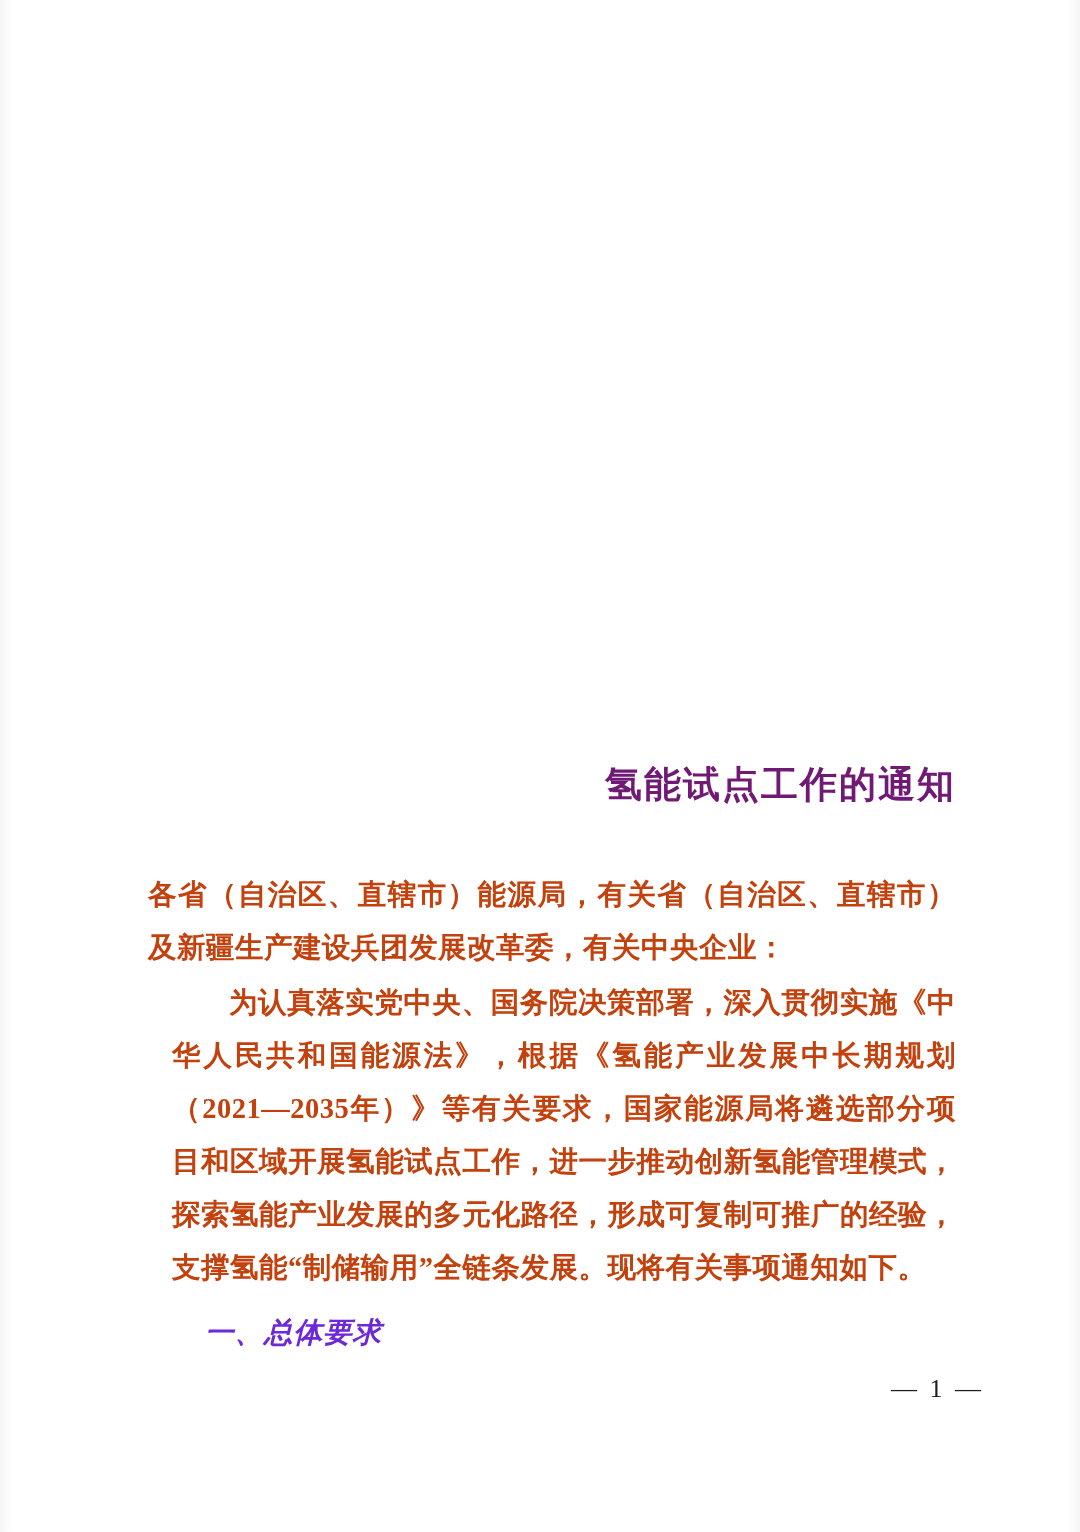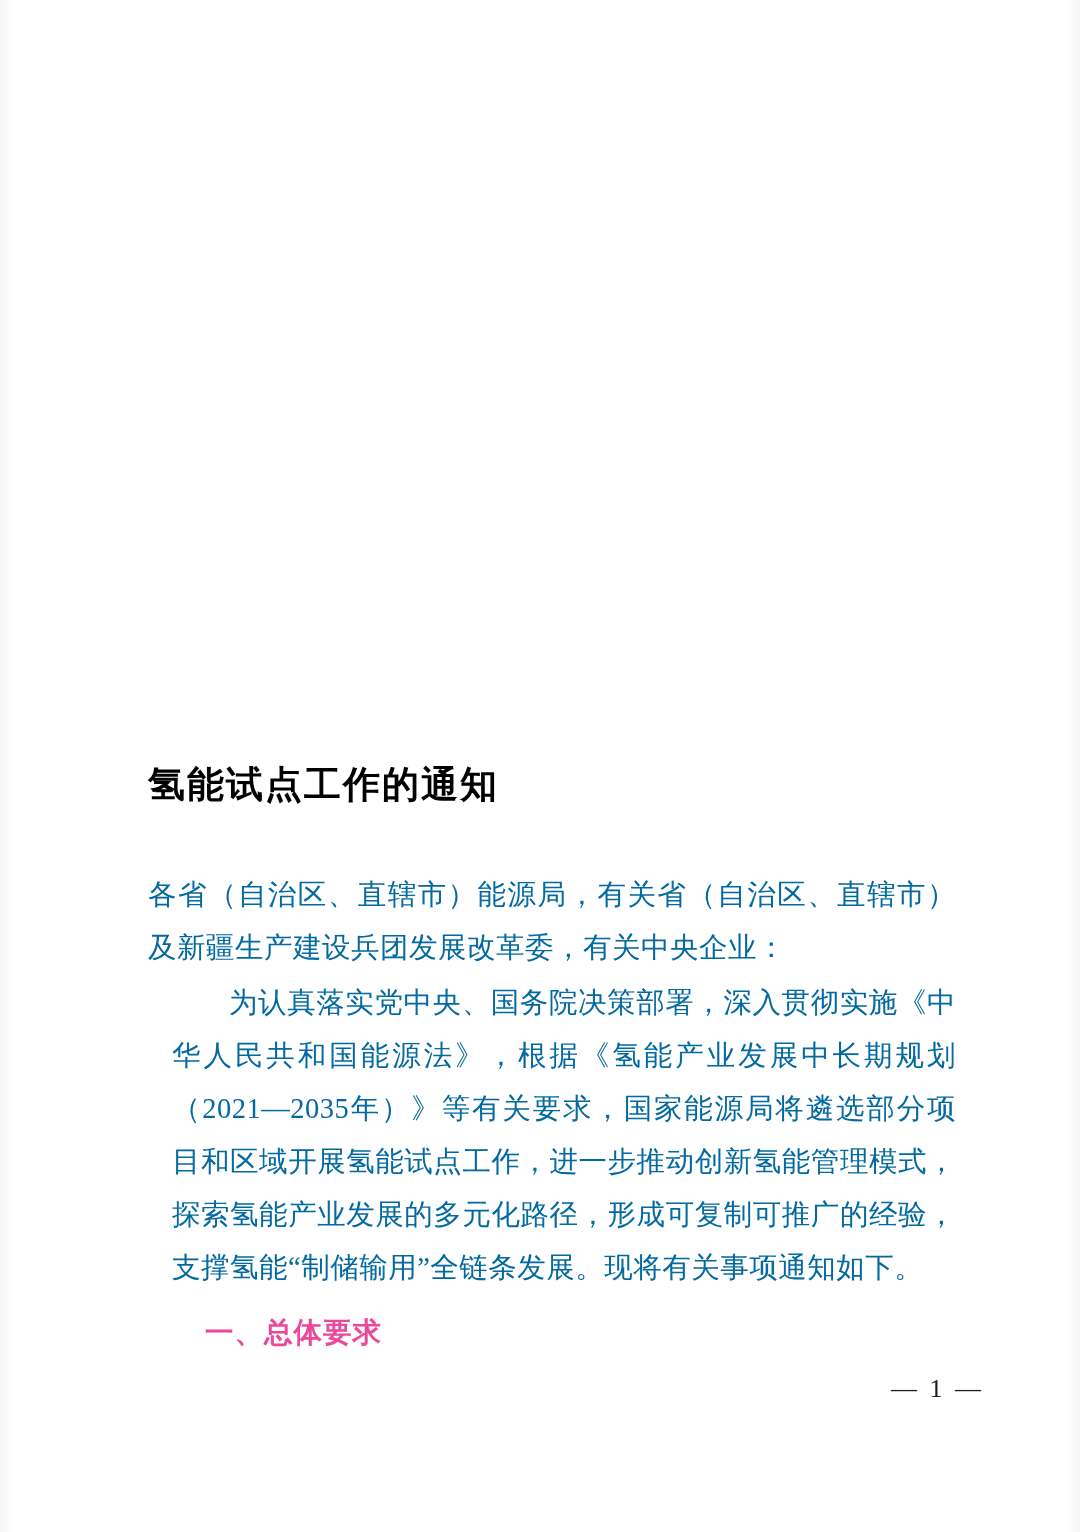--- a/index.html
+++ b/index.html
@@ -21,49 +21,51 @@
     background: #ffffff;
     box-sizing: border-box;
   }
   .doc-body {
     position: absolute;
     left: 148px;
     top: 760px;
     width: 808px;
   }
   .doc-title {
-    text-align: left;
+    text-align: right;
     font-size: 37px;
     font-weight: bold;
     letter-spacing: 2px;
-    color: #000000;
+    color: #701a75;
     margin: 0 0 58px 0;
     font-family: "Liberation Serif", "DejaVu Serif", serif;
   }
   .para {
     font-size: 28.5px;
     line-height: 53px;
     text-align: justify;
     text-justify: inter-ideograph;
     margin: 0 0 2px 0;
-    color: #0369a1;
+    color: #c2410c;
     letter-spacing: 0.5px;
+    font-weight: bold;
   }
   .para.indent {
     text-indent: 57px;
     margin-left: 24px;
   }
   .section-heading {
     font-size: 28.5px;
     line-height: 53px;
     font-weight: bold;
     text-indent: 57px;
     margin: 12px 0 0 0;
     letter-spacing: 1px;
-    color: #ec4899;
+    color: #6d28d9;
+    font-style: italic;
   }
   .page-number {
     position: absolute;
     left: 0;
     right: 96px;
     bottom: 128px;
     text-align: right;
     font-size: 26px;
     letter-spacing: 3px;
     color: #1c1c1c;

